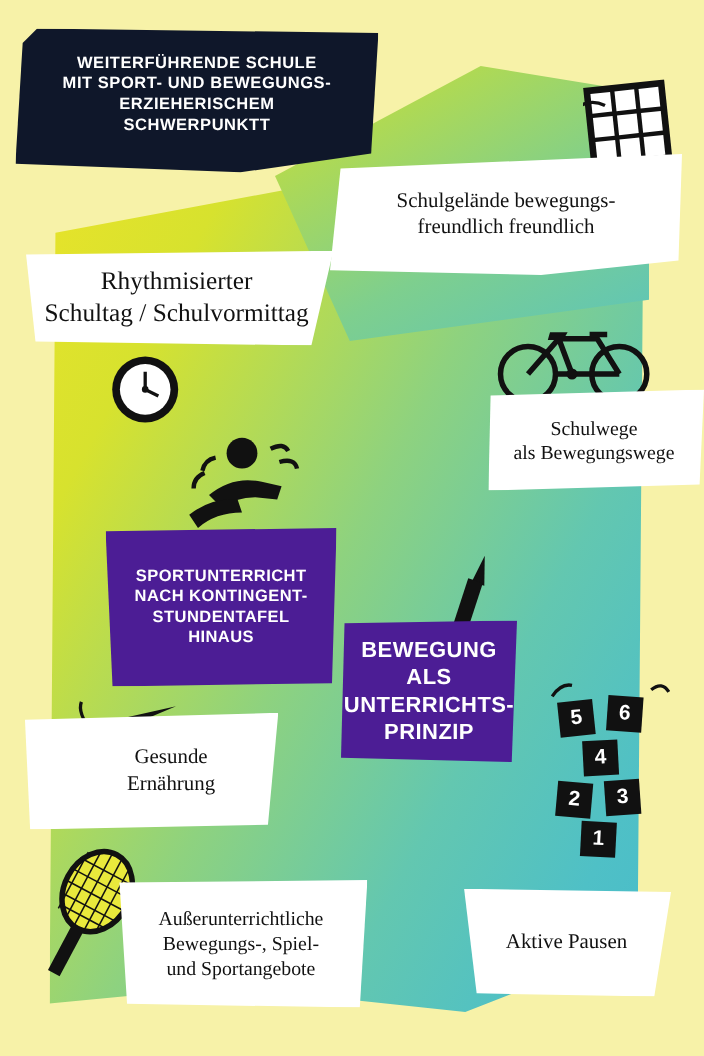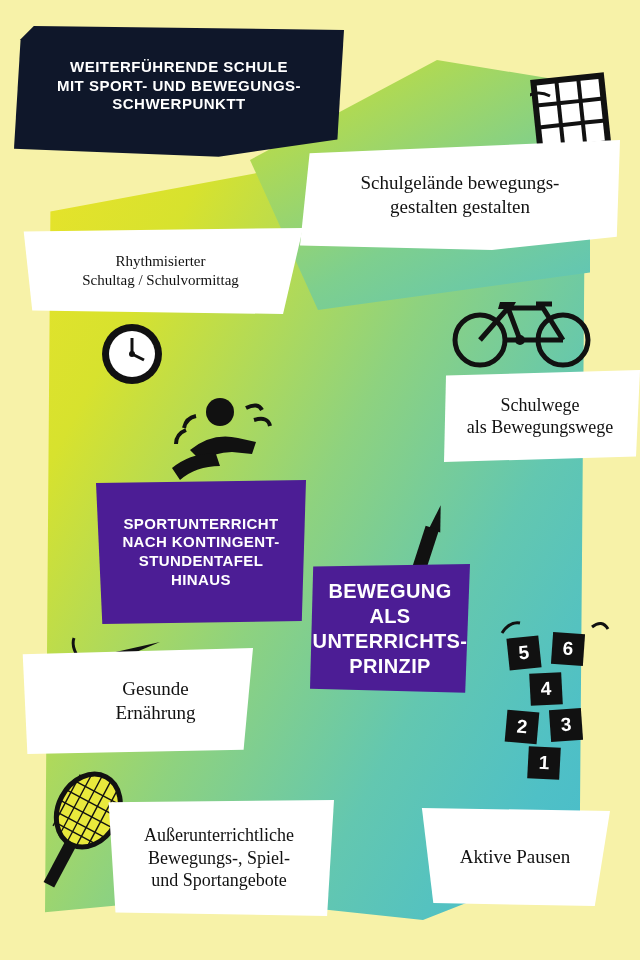--- a/index.html
+++ b/index.html
@@ -76,25 +76,25 @@
     font-size: 15px;
     clip-path: polygon(6% 0%, 100% 3%, 98% 86%, 62% 99%, 0% 93%, 2% 10%);
   }
   #card-lernraeume {
     left: 300px; top: 140px; width: 320px; height: 110px;
     font-size: 19px;
     clip-path: polygon(3% 12%, 100% 0%, 99% 88%, 60% 100%, 0% 96%);
   }
   #card-rhythmisiert {
     left: 18px; top: 228px; width: 285px; height: 86px;
-    font-size: 15px;
+    font-size: 23px;
     clip-path: polygon(2% 4%, 100% 0%, 93% 100%, 5% 96%);
   }
   #card-schulwege {
-    left: 440px; top: 370px; width: 200px; height: 92px;
+    left: 440px; top: 354px; width: 200px; height: 92px;
     font-size: 18px;
     clip-path: polygon(3% 6%, 100% 0%, 98% 94%, 2% 100%);
   }
   #card-sport {
     left: 96px; top: 480px; width: 210px; height: 144px;
     font-size: 15px;
     clip-path: polygon(0% 2%, 100% 0%, 98% 98%, 3% 100%);
   }
   #card-bewegung {
     left: 310px; top: 564px; width: 160px; height: 130px;
@@ -264,28 +264,29 @@
     <div class="hop-box" style="left:30px; top:58px; transform:rotate(-3deg)">4</div>
     <div class="hop-box" style="left:6px;  top:96px; transform:rotate(5deg)">2</div>
     <div class="hop-box" style="left:50px; top:94px; transform:rotate(-4deg)">3</div>
     <div class="hop-box" style="left:28px; top:132px; transform:rotate(3deg)">1</div>
   </div>
 
   <div class="card black" id="card-title">
     <div class="txt" style="margin-bottom:12px">
       <div>WEITERFÜHRENDE SCHULE</div>
       <div>MIT SPORT- UND BEWEGUNGS-</div>
+      <div>ERZIEHERISCHEM</div>
       <div>SCHWERPUNKTT</div>
     </div>
   </div>
 
   <div class="card" id="card-lernraeume">
     <div class="txt">
       <div>Schulgelände bewegungs-</div>
-      <div>gestalten gestalten</div>
+      <div>freundlich freundlich</div>
     </div>
   </div>
 
   <div class="card" id="card-rhythmisiert">
     <div class="txt">
       <div>Rhythmisierter</div>
       <div>Schultag / Schulvormittag</div>
     </div>
   </div>
 

